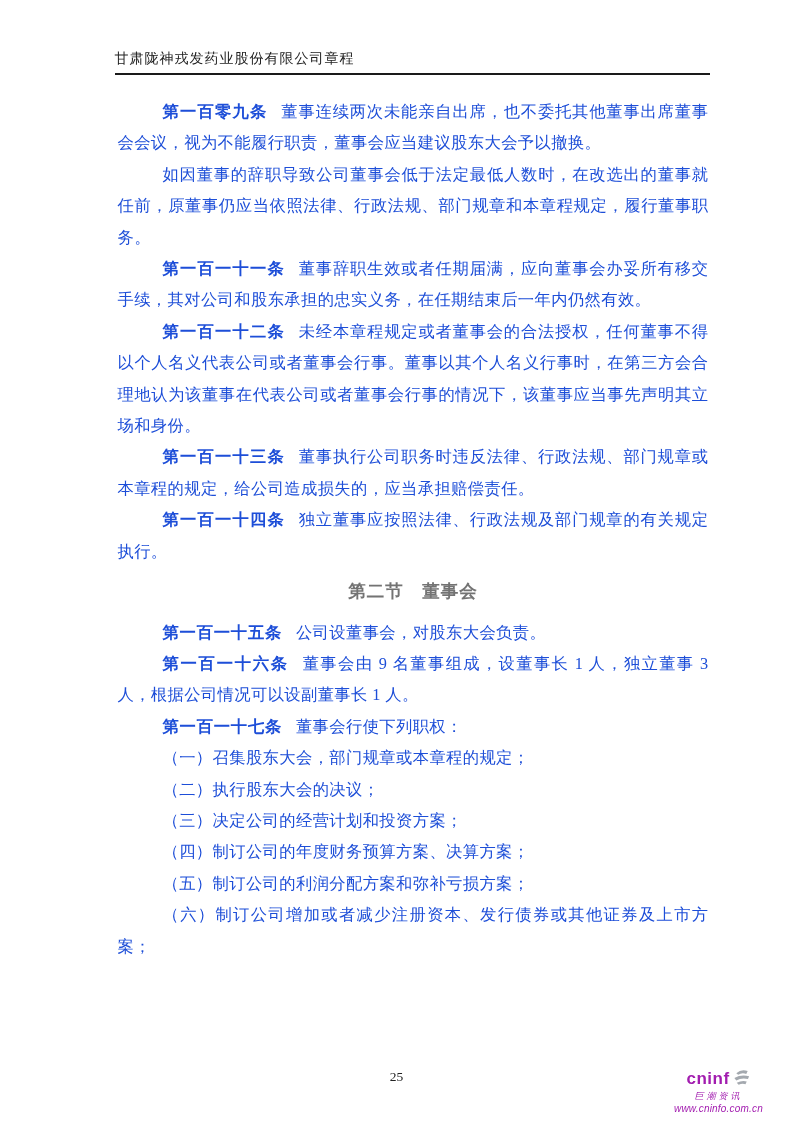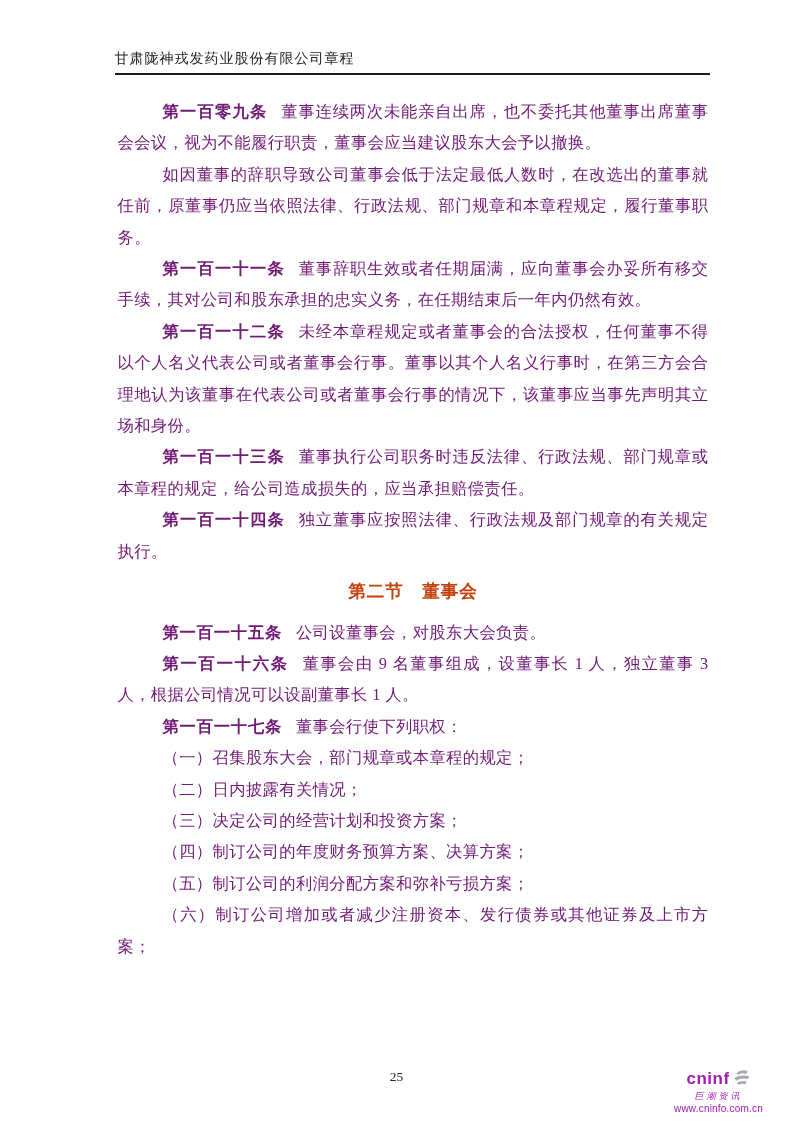--- a/index.html
+++ b/index.html
@@ -30,37 +30,37 @@
     left: 103px;
     top: 96px;
     width: 591px;
   }
   .para {
     font-size: 16.3px;
     line-height: 31.4px;
     text-align: justify;
     text-indent: 45px;
     letter-spacing: 0.4px;
-    color: #701a75;
+    color: #1d4ed8;
   }
   .art-num {
     font-weight: 700;
     font-family: "Liberation Sans", "DejaVu Sans", sans-serif;
     margin-right: 0.85em;
     letter-spacing: 0.8px;
   }
   .section-heading {
     font-size: 17.5px;
     font-weight: 700;
     font-family: "Liberation Sans", "DejaVu Sans", sans-serif;
     text-align: center;
     line-height: 31.4px;
     margin: 9px 0 9px 0;
     letter-spacing: 1px;
-    color: #c2410c;
+    color: #737373;
   }
   .page-number {
     position: absolute;
     left: 0;
     right: 0;
     top: 1042px;
     text-align: center;
     font-size: 13.5px;
     color: #222;
     margin-top: 27px;
@@ -91,20 +91,21 @@
   .wm-cn {
     font-size: 9px;
     letter-spacing: 3px;
     margin-top: 1px;
     font-style: italic;
   }
   .wm-url {
     font-size: 10px;
     margin-top: 2px;
     letter-spacing: 0.2px;
+    font-style: italic;
   }
 </style>
 </head>
 <body>
 
 <div class="page">
 
   <div class="doc-header">
     <span>甘肃陇神戎发药业股份有限公司章程</span>
   </div>
@@ -114,21 +115,21 @@
       <p class="para"><span>如因董事的辞职导致公司董事会低于法定最低人数时，在改选出的董事就任前，原董事仍应当依照法律、行政法规、部门规章和本章程规定，履行董事职务。</span></p>
       <p class="para"><b class="art-num">第一百一十一条</b><span>董事辞职生效或者任期届满，应向董事会办妥所有移交手续，其对公司和股东承担的忠实义务，在任期结束后一年内仍然有效。</span></p>
       <p class="para"><b class="art-num">第一百一十二条</b><span>未经本章程规定或者董事会的合法授权，任何董事不得以个人名义代表公司或者董事会行事。董事以其个人名义行事时，在第三方会合理地认为该董事在代表公司或者董事会行事的情况下，该董事应当事先声明其立场和身份。</span></p>
       <p class="para"><b class="art-num">第一百一十三条</b><span>董事执行公司职务时违反法律、行政法规、部门规章或本章程的规定，给公司造成损失的，应当承担赔偿责任。</span></p>
       <p class="para"><b class="art-num">第一百一十四条</b><span>独立董事应按照法律、行政法规及部门规章的有关规定执行。</span></p>
       <h2 class="section-heading"><span>第二节　董事会</span></h2>
       <p class="para"><b class="art-num">第一百一十五条</b><span>公司设董事会，对股东大会负责。</span></p>
       <p class="para"><b class="art-num">第一百一十六条</b><span>董事会由 9 名董事组成，设董事长 1 人，独立董事 3 人，根据公司情况可以设副董事长 1 人。</span></p>
       <p class="para"><b class="art-num">第一百一十七条</b><span>董事会行使下列职权：</span></p>
       <p class="para"><span>（一）召集股东大会，部门规章或本章程的规定；</span></p>
-      <p class="para"><span>（二）日内披露有关情况；</span></p>
+      <p class="para"><span>（二）执行股东大会的决议；</span></p>
       <p class="para"><span>（三）决定公司的经营计划和投资方案；</span></p>
       <p class="para"><span>（四）制订公司的年度财务预算方案、决算方案；</span></p>
       <p class="para"><span>（五）制订公司的利润分配方案和弥补亏损方案；</span></p>
       <p class="para"><span>（六）制订公司增加或者减少注册资本、发行债券或其他证券及上市方案；</span></p>
     </div>
 
   <div class="page-number">25</div>
 
   <div class="watermark">
     <div class="wm-row">

